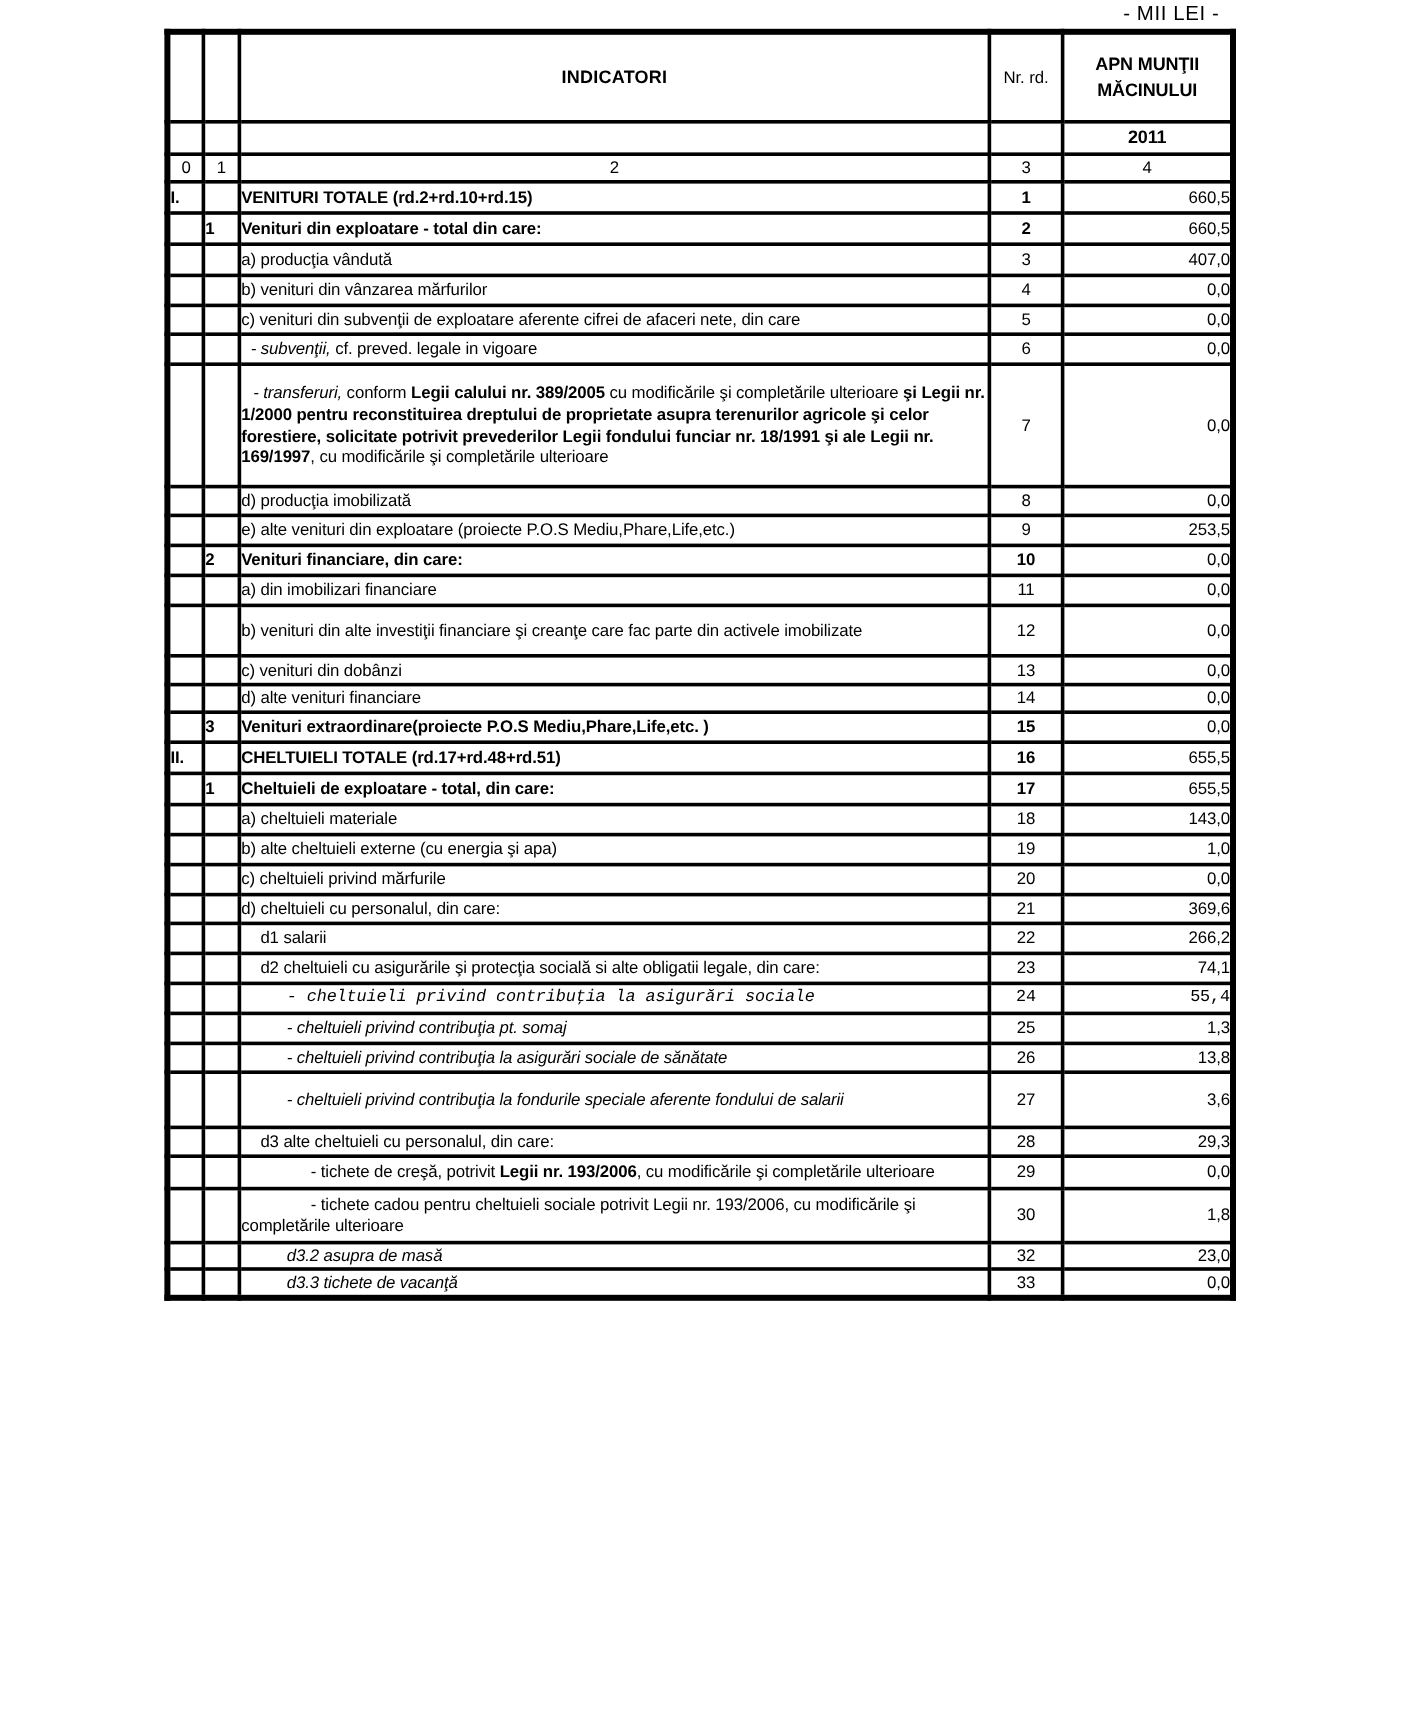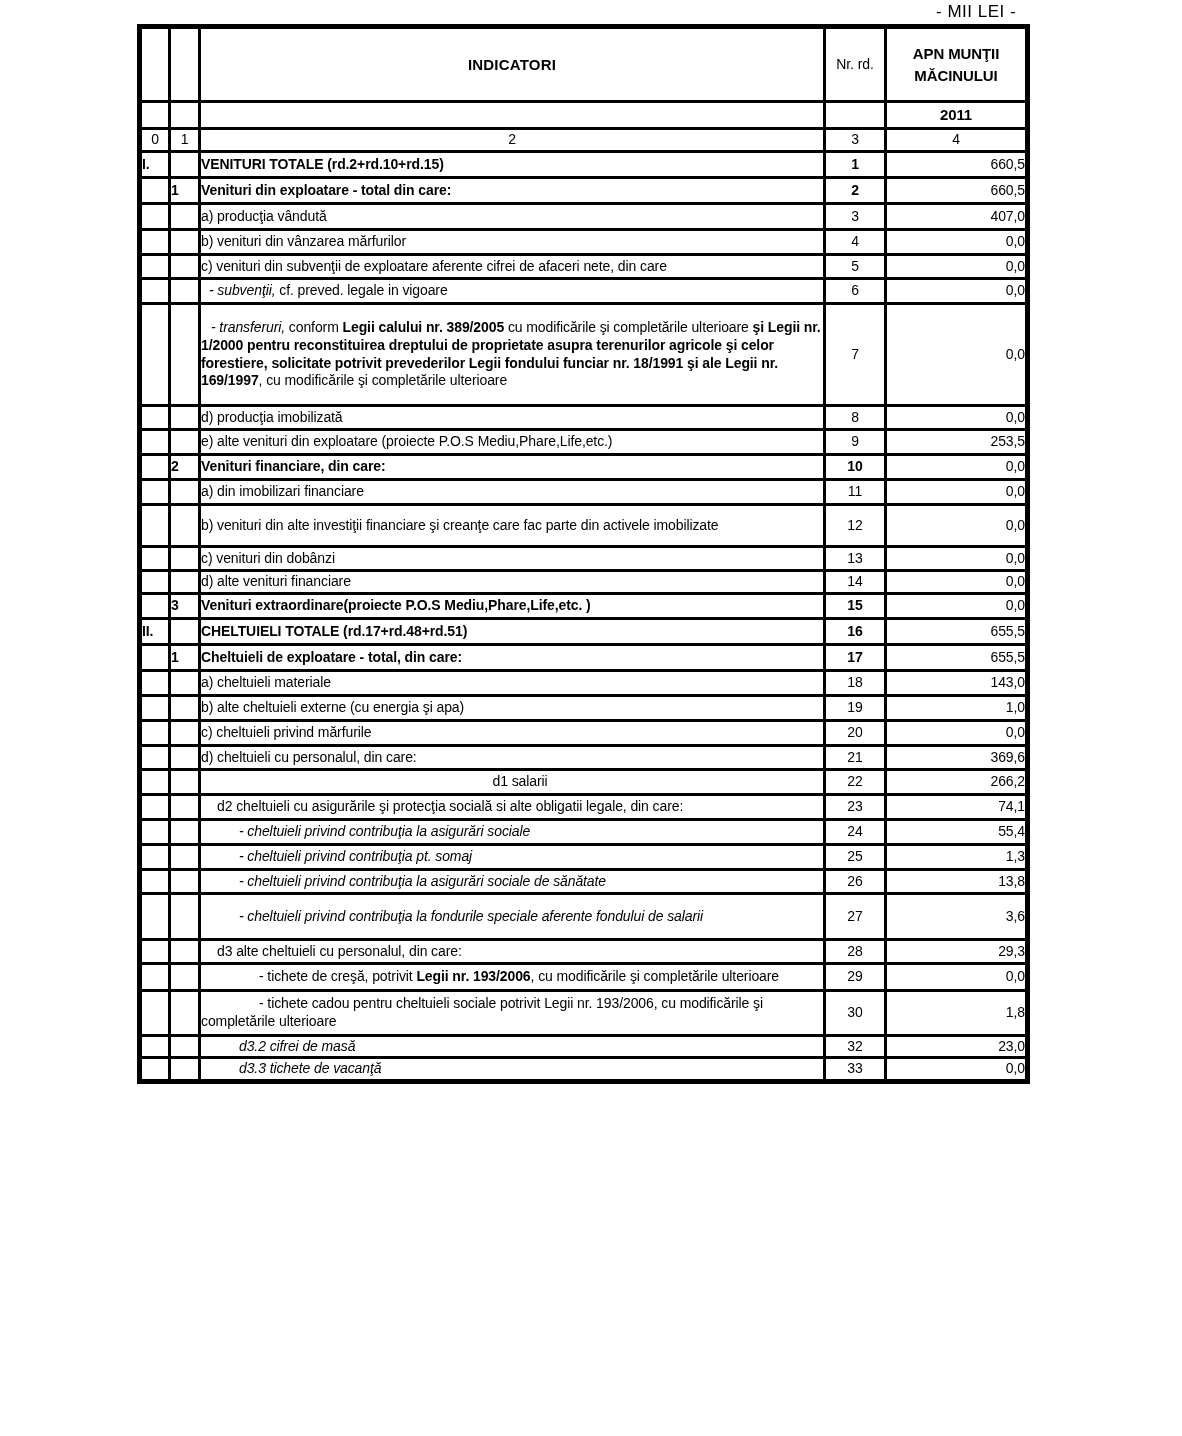--- a/index.html
+++ b/index.html
@@ -222,32 +222,32 @@
         <tr style="height: 24px;">
           <td class="c0"></td>
           <td class="c1"></td>
           <td class="lab"><span>d) cheltuieli cu personalul, din care:</span></td>
           <td class="nrc">21</td>
           <td class="valc">369,6</td>
         </tr>
         <tr style="height: 25px;">
           <td class="c0"></td>
           <td class="c1"></td>
-          <td class="lab" style="text-indent: 16px; text-align: center;"><span>d1 salarii</span></td>
+          <td class="lab" style="text-indent: 16px;"><span>d1 salarii</span></td>
           <td class="nrc">22</td>
           <td class="valc">266,2</td>
         </tr>
         <tr style="height: 25px;">
           <td class="c0"></td>
           <td class="c1"></td>
           <td class="lab" style="text-indent: 16px;"><span>d2 cheltuieli cu asigurările şi protecţia socială si alte obligatii legale, din care:</span></td>
           <td class="nrc">23</td>
           <td class="valc">74,1</td>
         </tr>
-        <tr style="height: 25px;">
+        <tr style="height: 25px; font-family: Liberation Mono, monospace;">
           <td class="c0"></td>
           <td class="c1"></td>
           <td class="lab" style="text-indent: 38px;"><span class="i">- cheltuieli privind contribuţia la asigurări sociale</span></td>
           <td class="nrc">24</td>
           <td class="valc">55,4</td>
         </tr>
         <tr style="height: 25px;">
           <td class="c0"></td>
           <td class="c1"></td>
           <td class="lab" style="text-indent: 38px;"><span class="i">- cheltuieli privind contribuţia pt. somaj</span></td>
@@ -285,21 +285,21 @@
         <tr style="height: 45px;">
           <td class="c0"></td>
           <td class="c1"></td>
           <td class="lab" style="text-indent: 58px;"><span>- tichete cadou pentru cheltuieli sociale potrivit Legii nr. 193/2006, cu modificările şi completările ulterioare</span></td>
           <td class="nrc">30</td>
           <td class="valc">1,8</td>
         </tr>
         <tr style="height: 22px;">
           <td class="c0"></td>
           <td class="c1"></td>
-          <td class="lab" style="text-indent: 38px;"><span class="i">d3.2 cifrei de masă</span></td>
+          <td class="lab" style="text-indent: 38px;"><span class="i">d3.2 asupra de masă</span></td>
           <td class="nrc">32</td>
           <td class="valc">23,0</td>
         </tr>
         <tr style="height: 24px;">
           <td class="c0"></td>
           <td class="c1"></td>
           <td class="lab" style="text-indent: 38px;"><span class="i">d3.3 tichete de vacanţă</span></td>
           <td class="nrc">33</td>
           <td class="valc">0,0</td>
         </tr>

